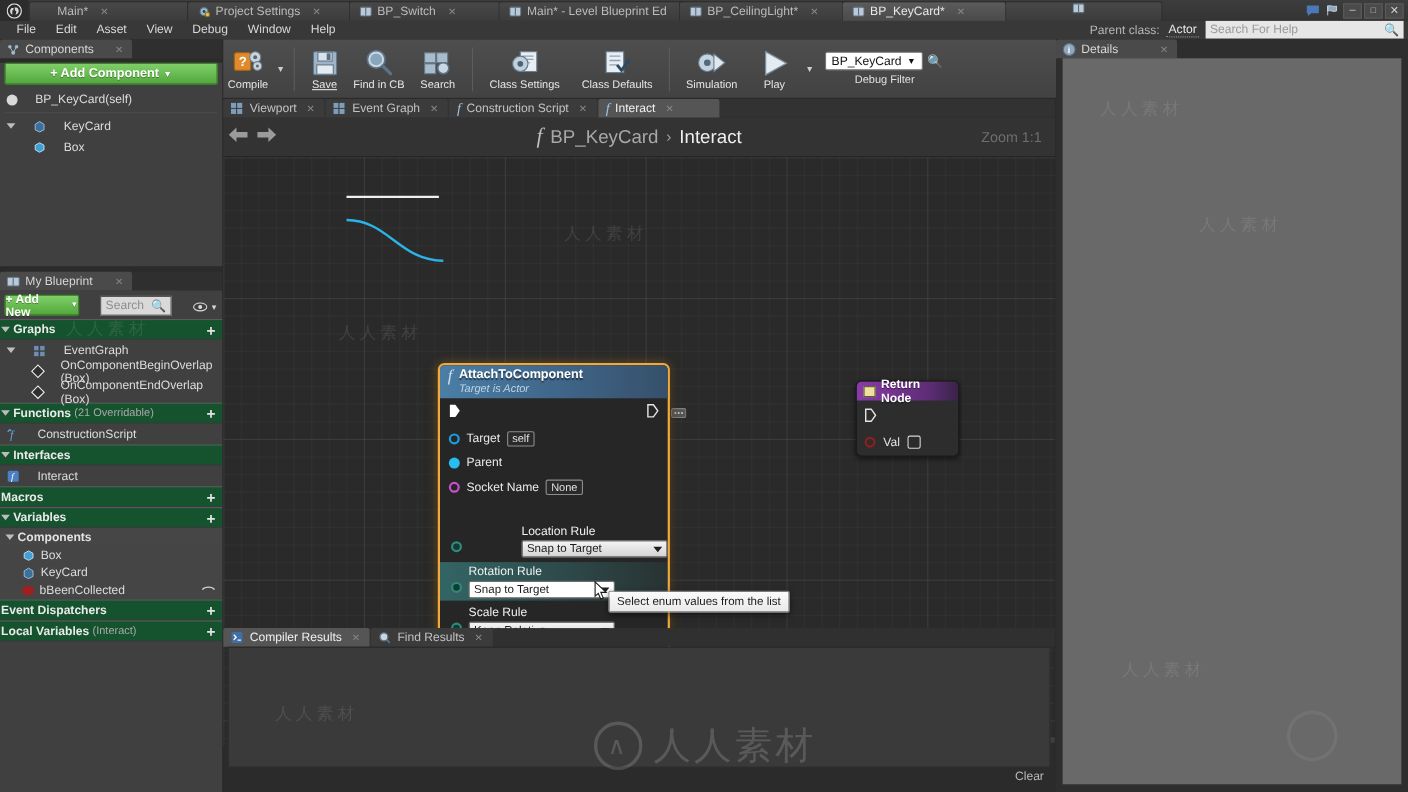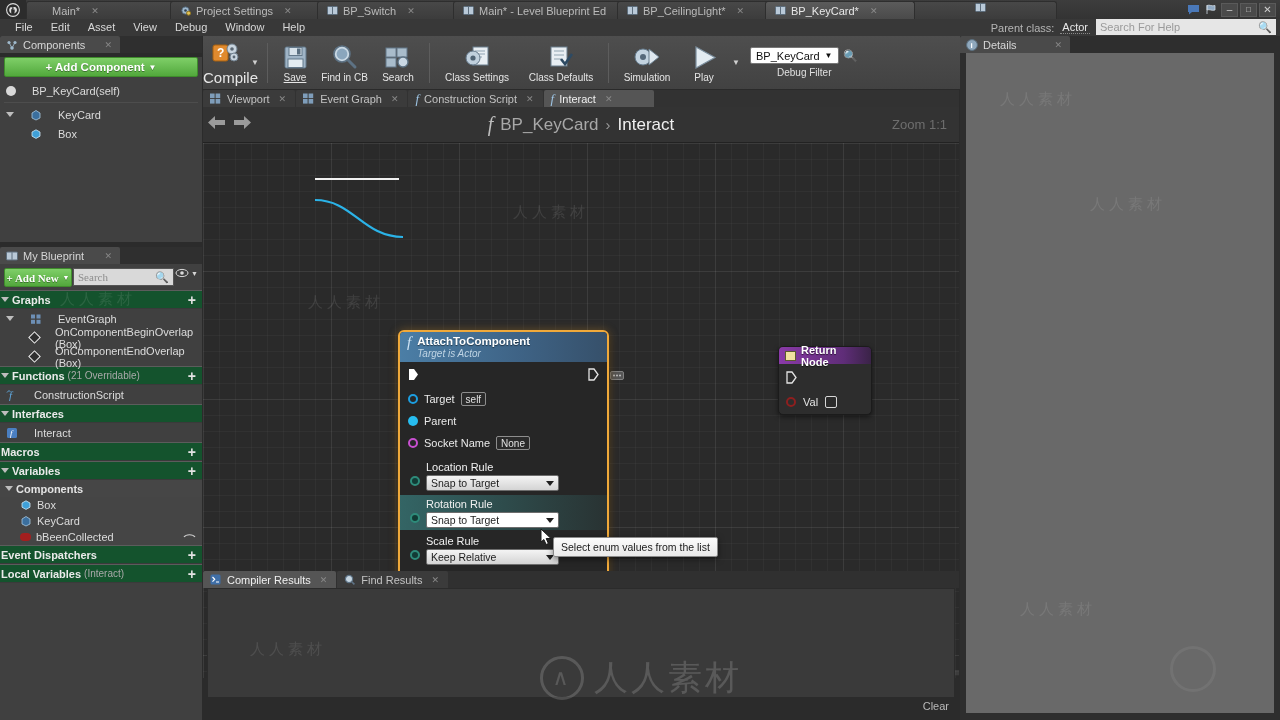--- a/index.html
+++ b/index.html
@@ -395,21 +395,21 @@
       <div class="ptab">
         <span class="ico"><svg width="12" height="12" viewBox="0 0 12 12">
               <rect x="0.5" y="2" width="11" height="8" rx="1" fill="#b9c9d8" stroke="#5c6d7c"></rect>
               <path d="M6 2.3v7.4" stroke="#5c6d7c"></path>
             </svg></span>
         <span>My Blueprint</span>
         <span class="x">✕</span>
       </div>
     </div>
     <div class="panel-body" style="height:457px;">
-      <div style="display:flex; align-items:flex-start; gap:1px; padding:4px 4px 3px 4px;font-family:Liberation Serif, serif;">
+      <div style="display:flex; align-items:flex-end; gap:19px; padding:4px 4px 3px 4px;">
         <div class="btn-green" style="margin:0; width:68px; height:19px; font-size:11px;">
           <span>+ Add New</span>
           <span style="font-size:7px;">▼</span>
         </div>
         <div class="search-box">
           <span>Search</span>
           <span style="margin-left:auto; color:#444;">🔍</span>
         </div>
         <div class="eye-btn">
           <span><svg width="14" height="10" viewBox="0 0 14 10">
@@ -523,21 +523,21 @@
       <div style="height:30px;display:flex;align-items:center;justify-content:center;">
         <svg width="28" height="26" viewBox="0 0 28 26">
             <rect x="1" y="4" width="15" height="16" rx="2" fill="#e08a2e" stroke="#a8610f"></rect>
             <text x="5" y="16" font-size="12" font-weight="bold" fill="#ffffff" font-family="sans-serif">?</text>
             <circle cx="20" cy="8" r="5" fill="#c8d4de" stroke="#70808e"></circle>
             <circle cx="20" cy="8" r="1.8" fill="#5a6773"></circle>
             <circle cx="22" cy="16" r="4" fill="#c8d4de" stroke="#70808e"></circle>
             <circle cx="22" cy="16" r="1.4" fill="#5a6773"></circle>
           </svg>
       </div>
-      <div style="font-size:15px;color:#e6e6e6;">Compile</div>
+      <div style="font-size:10px;color:#e6e6e6;">Compile</div>
     </div>
     <div style="width:14px;text-align:center;color:#cfcfcf;font-size:8px;">▼</div>
     <div style="width:1px;height:40px;background:#5d5d5d;margin:0 5px;"></div>
 
     <div style="width:44px; text-align:center;">
       <div style="height:30px;display:flex;align-items:center;justify-content:center;">
         <svg width="25" height="25" viewBox="0 0 25 25">
             <rect x="2" y="2" width="21" height="21" rx="1.5" fill="#9fb4c6" stroke="#63788a"></rect>
             <rect x="6" y="2.5" width="13" height="8" fill="#d7e2ea" stroke="#63788a"></rect>
             <rect x="14" y="3.5" width="3.5" height="6" fill="#5a6f80"></rect>
@@ -751,21 +751,21 @@
           <span class="pin-filled" style="background:#27bdf0;"></span>
           <span>Parent</span>
         </div>
 
         <div class="bn-pinrow">
           <span class="pin-circle" style="border-color:#c84fd0;"></span>
           <span>Socket Name</span>
           <span class="valbox">None</span>
         </div>
 
-        <div class="enumblock" style="margin-top:4px;">
+        <div class="enumblock" style="margin-top:20px;padding-left:48px;">
           <span class="enum-pin pin-circle" style="border-color:#2e8b7a; background:#123b35;"></span>
           <div class="enum-label">Location Rule</div>
           <div class="enum-combo">
             <span>Snap to Target</span>
             <span class="combo-caret"></span>
           </div>
         </div>
 
         <div class="enumblock hl" style="margin-top:2px;">
           <span class="enum-pin pin-circle" style="border-color:#2e8b7a; background:#123b35;"></span>

